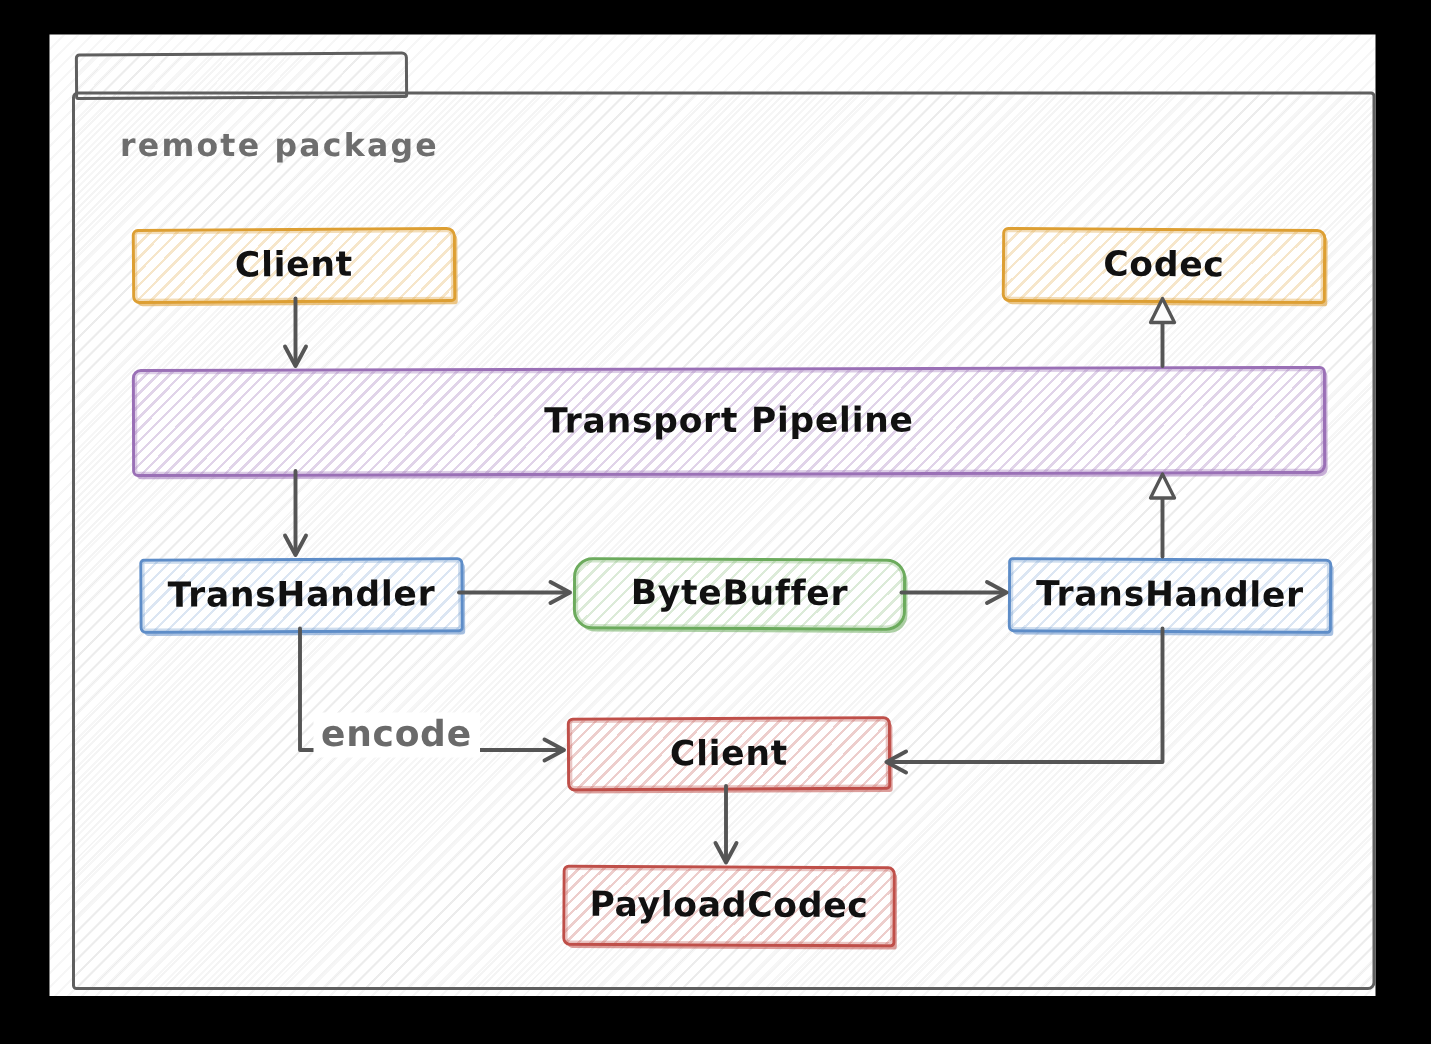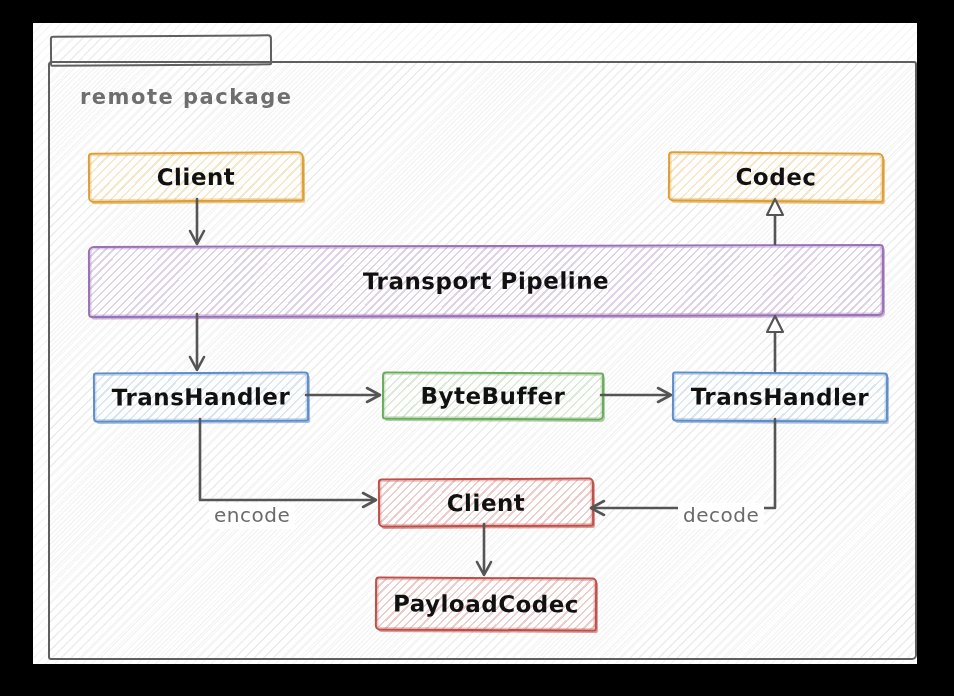--- a/index.html
+++ b/index.html
@@ -30,21 +30,21 @@
       background-image:repeating-linear-gradient(135deg,rgba(94,141,200,0.22) 0 1.6px,rgba(0,0,0,0) 1.6px 6.2px);
       box-shadow:2px 2.5px 0 -1px rgba(94,141,200,0.55), inset 0 0 0 1.5px rgba(94,141,200,0.3);}
   .green{border-color:#6cab5d;border-radius:4px 3px 5px 3px;
       background-image:repeating-linear-gradient(135deg,rgba(108,171,93,0.24) 0 1.6px,rgba(0,0,0,0) 1.6px 6.2px);
       box-shadow:2px 2.5px 0 -1px rgba(108,171,93,0.55), inset 0 0 0 1.5px rgba(108,171,93,0.3);}
   .red{border-color:#bf4f49;border-radius:4px 5px 3px 5px;
       background-image:repeating-linear-gradient(135deg,rgba(191,79,73,0.28) 0 1.7px,rgba(0,0,0,0) 1.7px 5.8px);
       box-shadow:2px 2.5px 0 -1px rgba(191,79,73,0.55), inset 0 0 0 1.5px rgba(191,79,73,0.32);}
   .edges{position:absolute;left:0;top:0;width:884px;height:641px;z-index:4;pointer-events:none;}
   .edge-label{position:absolute;z-index:5;background:#fff;padding:0 5px 2px 5px;
-              font-size:20px;font-weight:normal;color:#6a6a6a;letter-spacing:0.5px;margin-top:28px;}
+              font-size:24px;font-weight:bold;color:#6a6a6a;letter-spacing:0.5px;}
 </style>
 </head>
 <body>
 
 <div class="frame">
   <div class="canvas hatch-gray">
 
     <div class="pkg-tab"></div>
     <div class="pkg-body"></div>
     <div class="pkg-title">remote package</div>
@@ -54,21 +54,21 @@
     </div>
     <div class="node orange" style="left:635px;top:129px;width:212px;height:46px;transform:rotate(0.4deg);">
       <span>Codec</span>
     </div>
     <div class="node purple" style="left:55px;top:222px;width:792px;height:68px;transform:rotate(-0.15deg);">
       <span>Transport Pipeline</span>
     </div>
     <div class="node blue" style="left:60px;top:349px;width:212px;height:46px;transform:rotate(-0.3deg);">
       <span>TransHandler</span>
     </div>
-    <div class="node green" style="left:349px;top:349px;width:218px;height:44px;transform:rotate(0.25deg);">
+    <div class="node green" style="left:349px;top:349px;width:218px;height:44px;transform:rotate(0.25deg);border-radius:13px;">
       <span>ByteBuffer</span>
     </div>
     <div class="node blue" style="left:639px;top:349px;width:212px;height:46px;transform:rotate(0.3deg);">
       <span>TransHandler</span>
     </div>
     <div class="node red" style="left:345px;top:455px;width:212px;height:45px;transform:rotate(-0.3deg);">
       <span>Client</span>
     </div>
     <div class="node red" style="left:342px;top:554px;width:218px;height:50px;transform:rotate(0.3deg);">
       <span>PayloadCodec</span>
@@ -102,16 +102,15 @@
         <path d="M451,501 L451,550"></path>
         <path d="M444,539 L451,552 L458,539"></path>
       </g>
       <g stroke="#555" stroke-width="2.2" fill="#fdfdfd" stroke-linejoin="round">
         <polygon points="742,293 734,309 750,309"></polygon>
         <polygon points="742,176 734,192 750,192"></polygon>
       </g>
     </svg>
 
     <span class="edge-label" style="left:176px;top:452px;">encode</span>
-    <span class="edge-label" style="left:645px;top:452px;">decode</span>
 
   </div>
 </div>
 
 </body></html>

